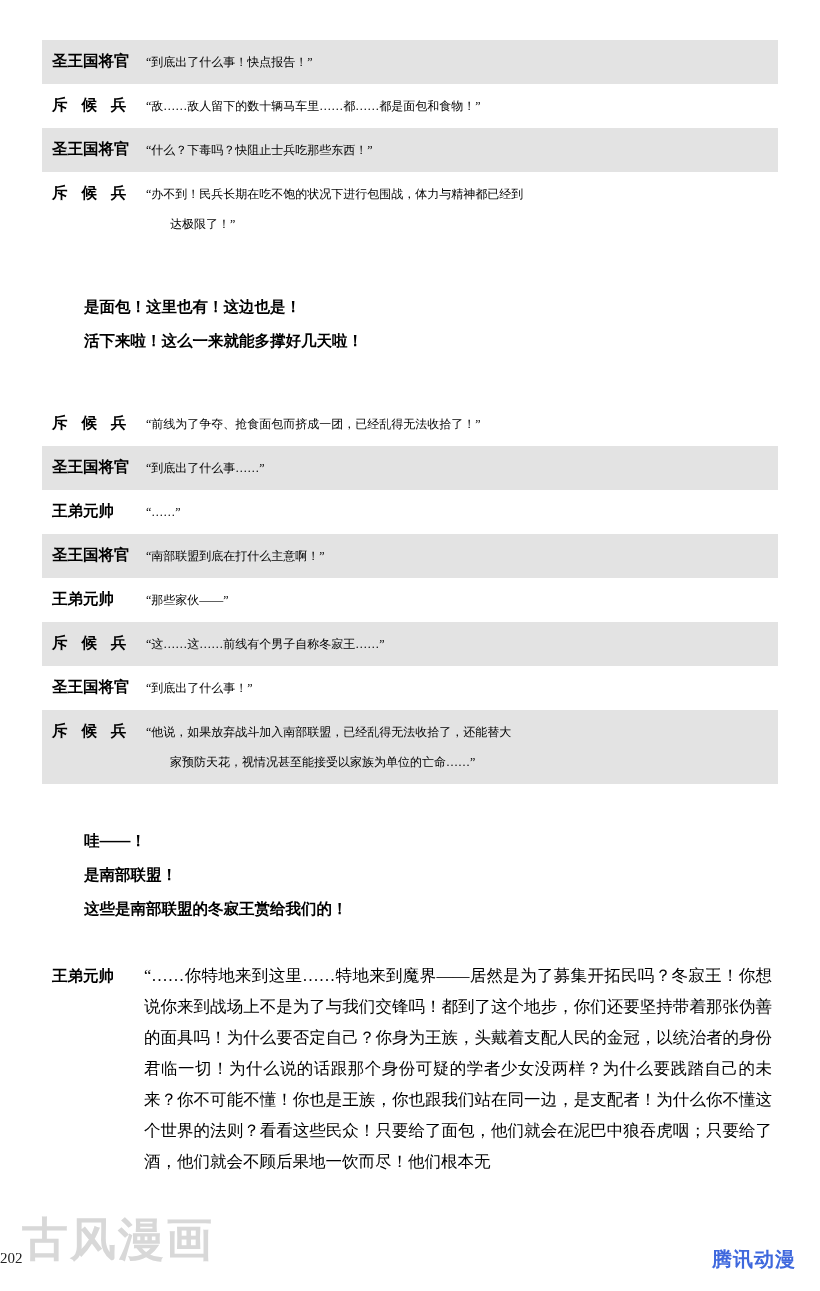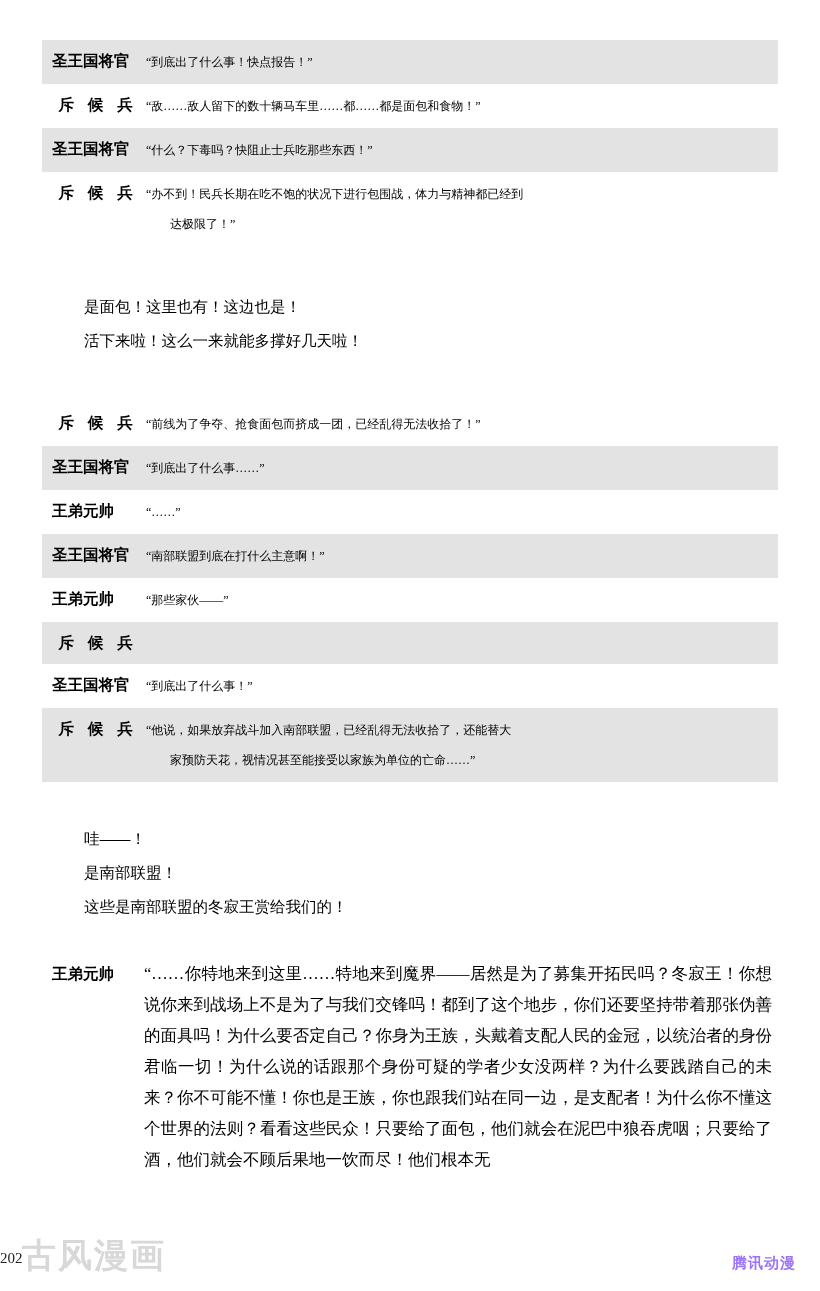--- a/index.html
+++ b/index.html
@@ -43,41 +43,40 @@
   .speaker {
     flex: 0 0 92px;
     font-weight: bold;
     font-size: 15.5px;
     line-height: 28px;
     white-space: nowrap;
     letter-spacing: 0px;
   }
   .speaker.spaced {
     letter-spacing: 5px;
-    text-align: center;
   }
   .line {
     flex: 1 1 auto;
     font-size: 12px;
     line-height: 30px;
     text-align: justify;
     padding-left: 2px;
   }
   .line .indent2 {
     display: block;
     text-indent: 2em;
   }
 
   
   .shout-block {
     padding-left: 42px;
   }
   .shout {
     font-family: "Liberation Sans", sans-serif;
-    font-weight: normal;
+    font-weight: bold;
     font-size: 15.5px;
     line-height: 34px;
     color: #000;
   }
 
   
   .para-row {
     display: flex;
     align-items: flex-start;
     padding-left: 10px;
@@ -117,36 +116,36 @@
     right: 0;
     bottom: 24px;
     text-align: left;
     font-size: 15px;
     font-family: "Liberation Serif", serif;
     color: #222;
   }
   .wm-left {
     position: absolute;
     left: 22px;
-    bottom: 12px;
+    bottom: 20px;
     font-family: Liberation Serif, serif;
-    font-size: 34px;
+    font-size: 46px;
     font-weight: bold;
     color: #d8d8d8;
     letter-spacing: 2px;
     user-select: none;
   }
   .wm-right {
     position: absolute;
     right: 24px;
     bottom: 18px;
     font-family: "Liberation Sans", sans-serif;
-    font-size: 15px;
-    font-weight: bold;
-    color: #8b5cf6;
+    font-size: 20px;
+    font-weight: bold;
+    color: #1d4ed8;
     letter-spacing: 1px;
     user-select: none;
     opacity: .85;
     text-align: right;
   }
 </style>
 </head>
 <body>
 
 <div class="page">
@@ -209,20 +208,21 @@
       <div class="line">“南部联盟到底在打什么主意啊！”</div>
     </div>
 
     <div class="dlg-row plain">
       <div class="speaker">王弟元帅</div>
       <div class="line">“那些家伙——”</div>
     </div>
 
     <div class="dlg-row shaded">
       <div class="speaker spaced">斥 候 兵</div>
+      <div class="line">“这……这……前线有个男子自称冬寂王……”</div>
     </div>
 
     <div class="dlg-row plain">
       <div class="speaker">圣王国将官</div>
       <div class="line">“到底出了什么事！”</div>
     </div>
 
     <div class="dlg-row shaded">
       <div class="speaker spaced">斥 候 兵</div>
       <div class="line">

